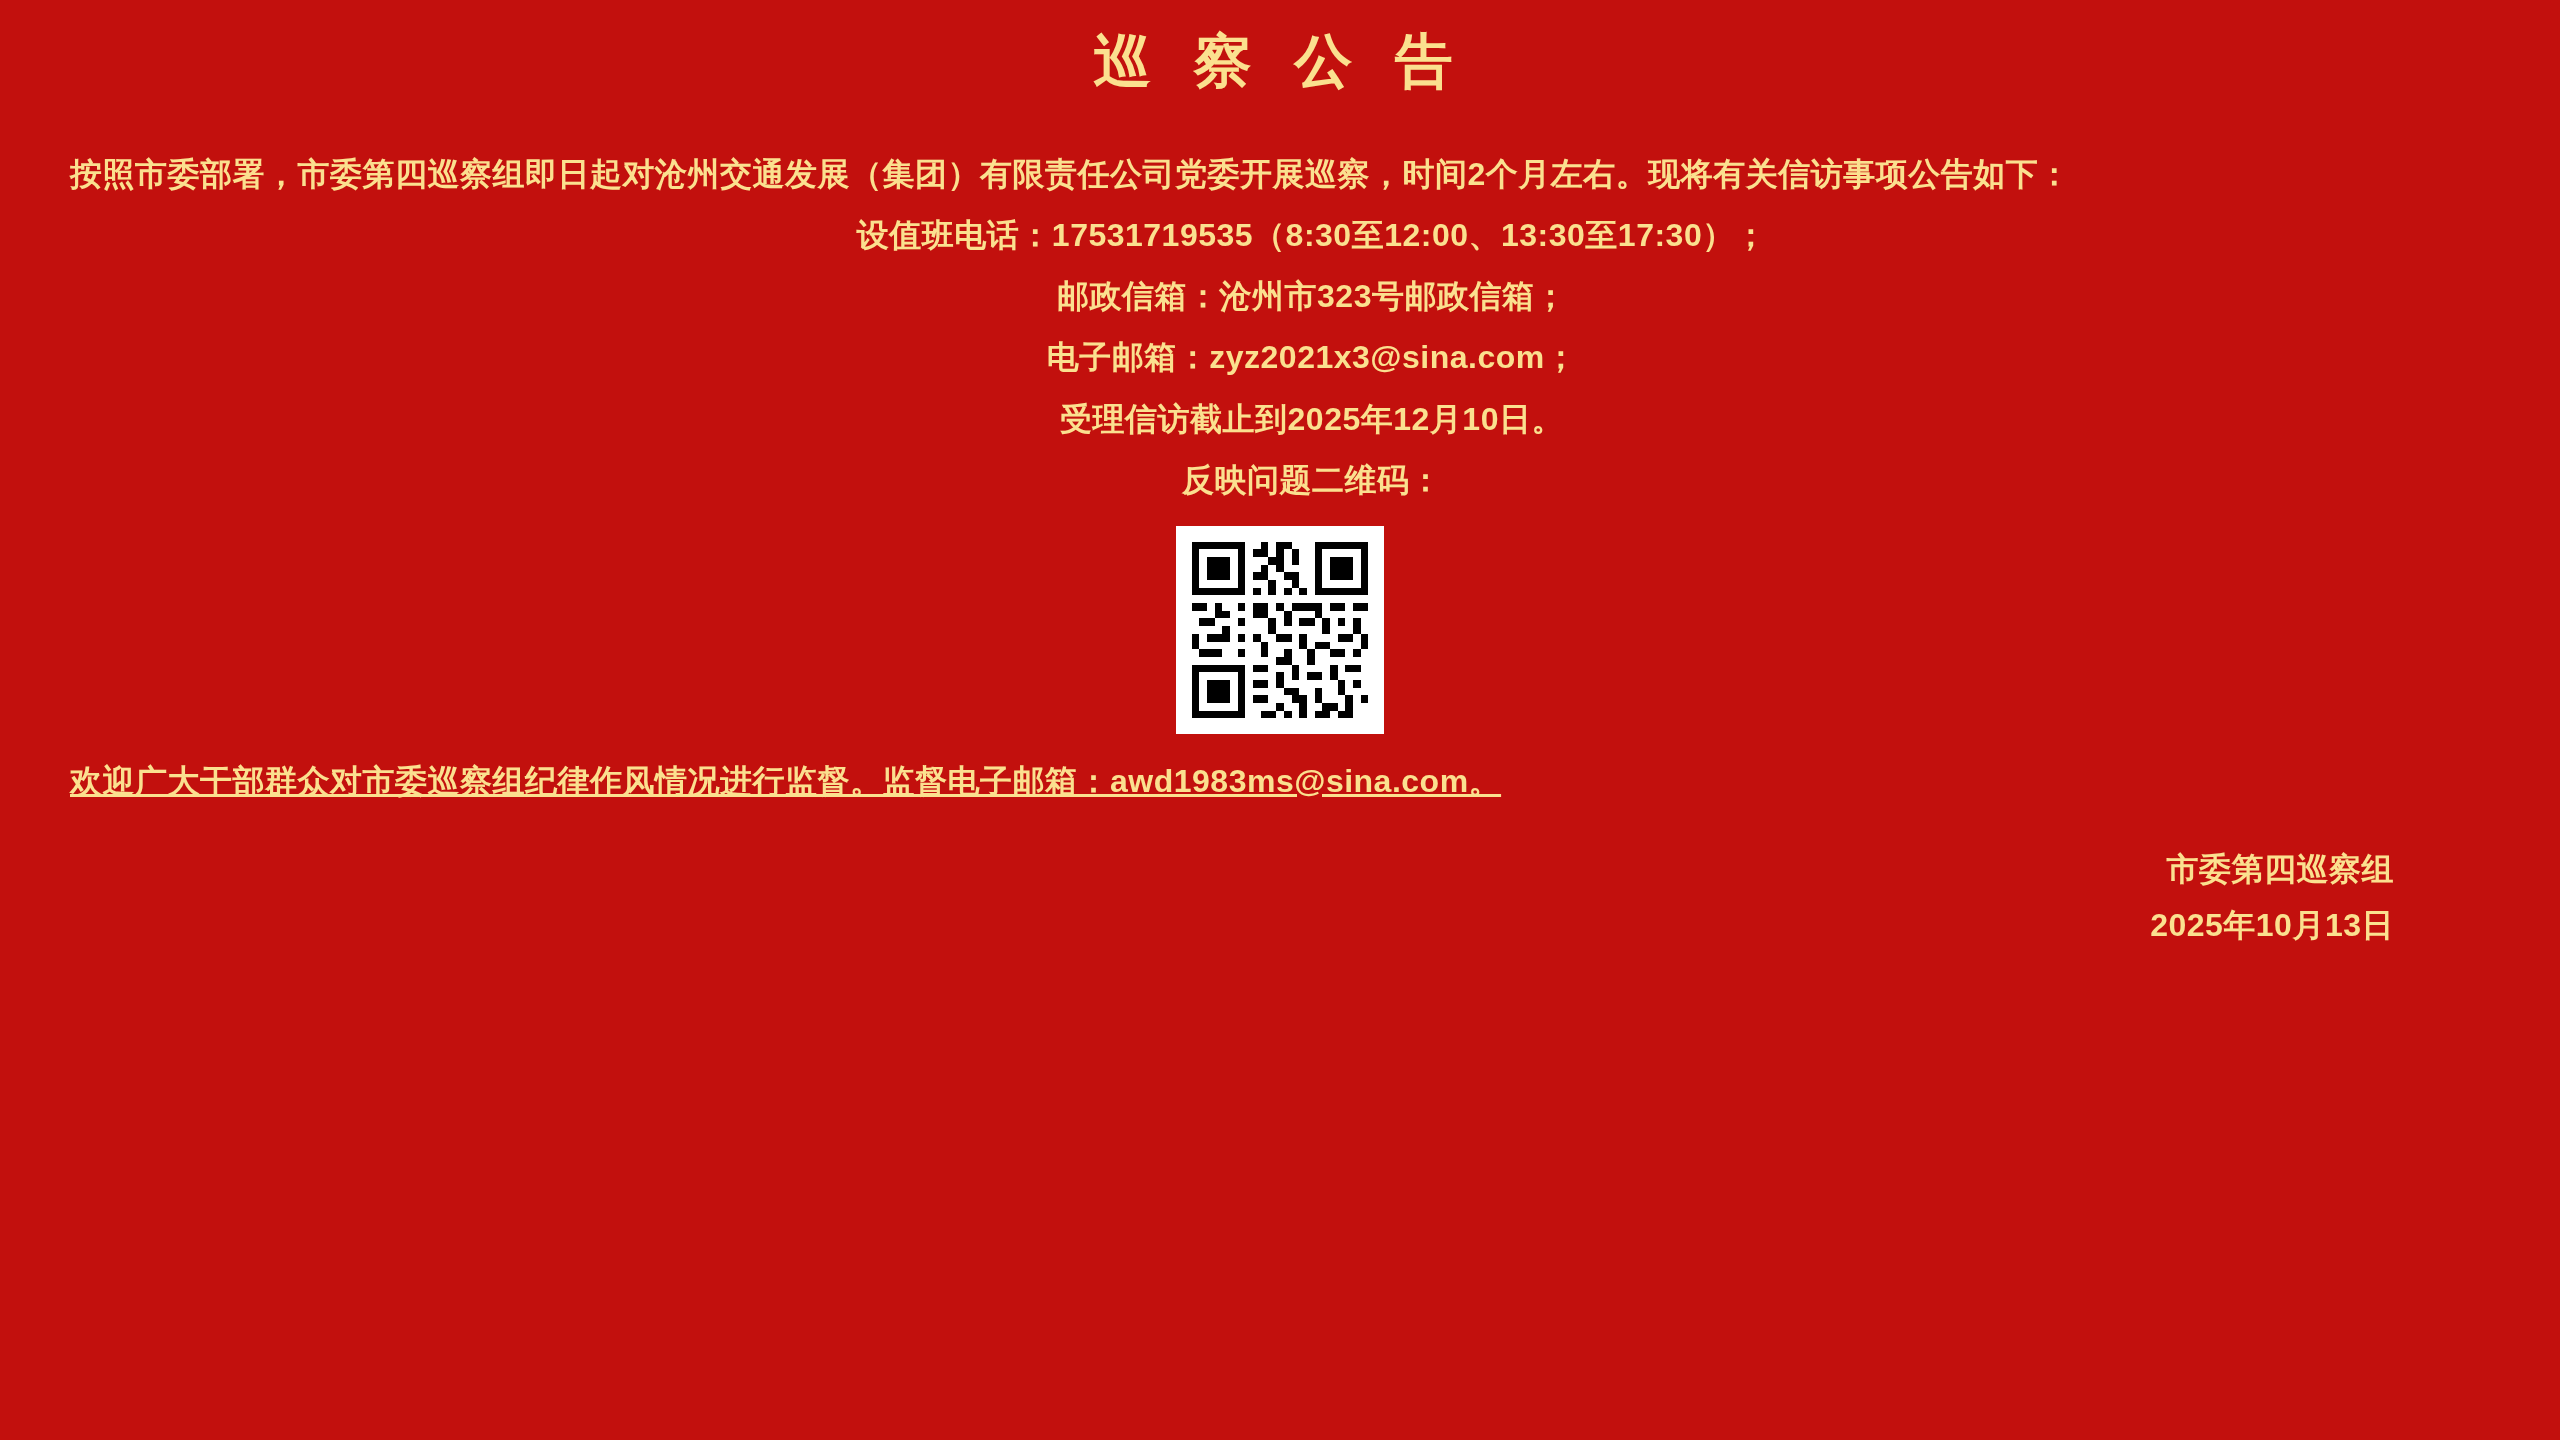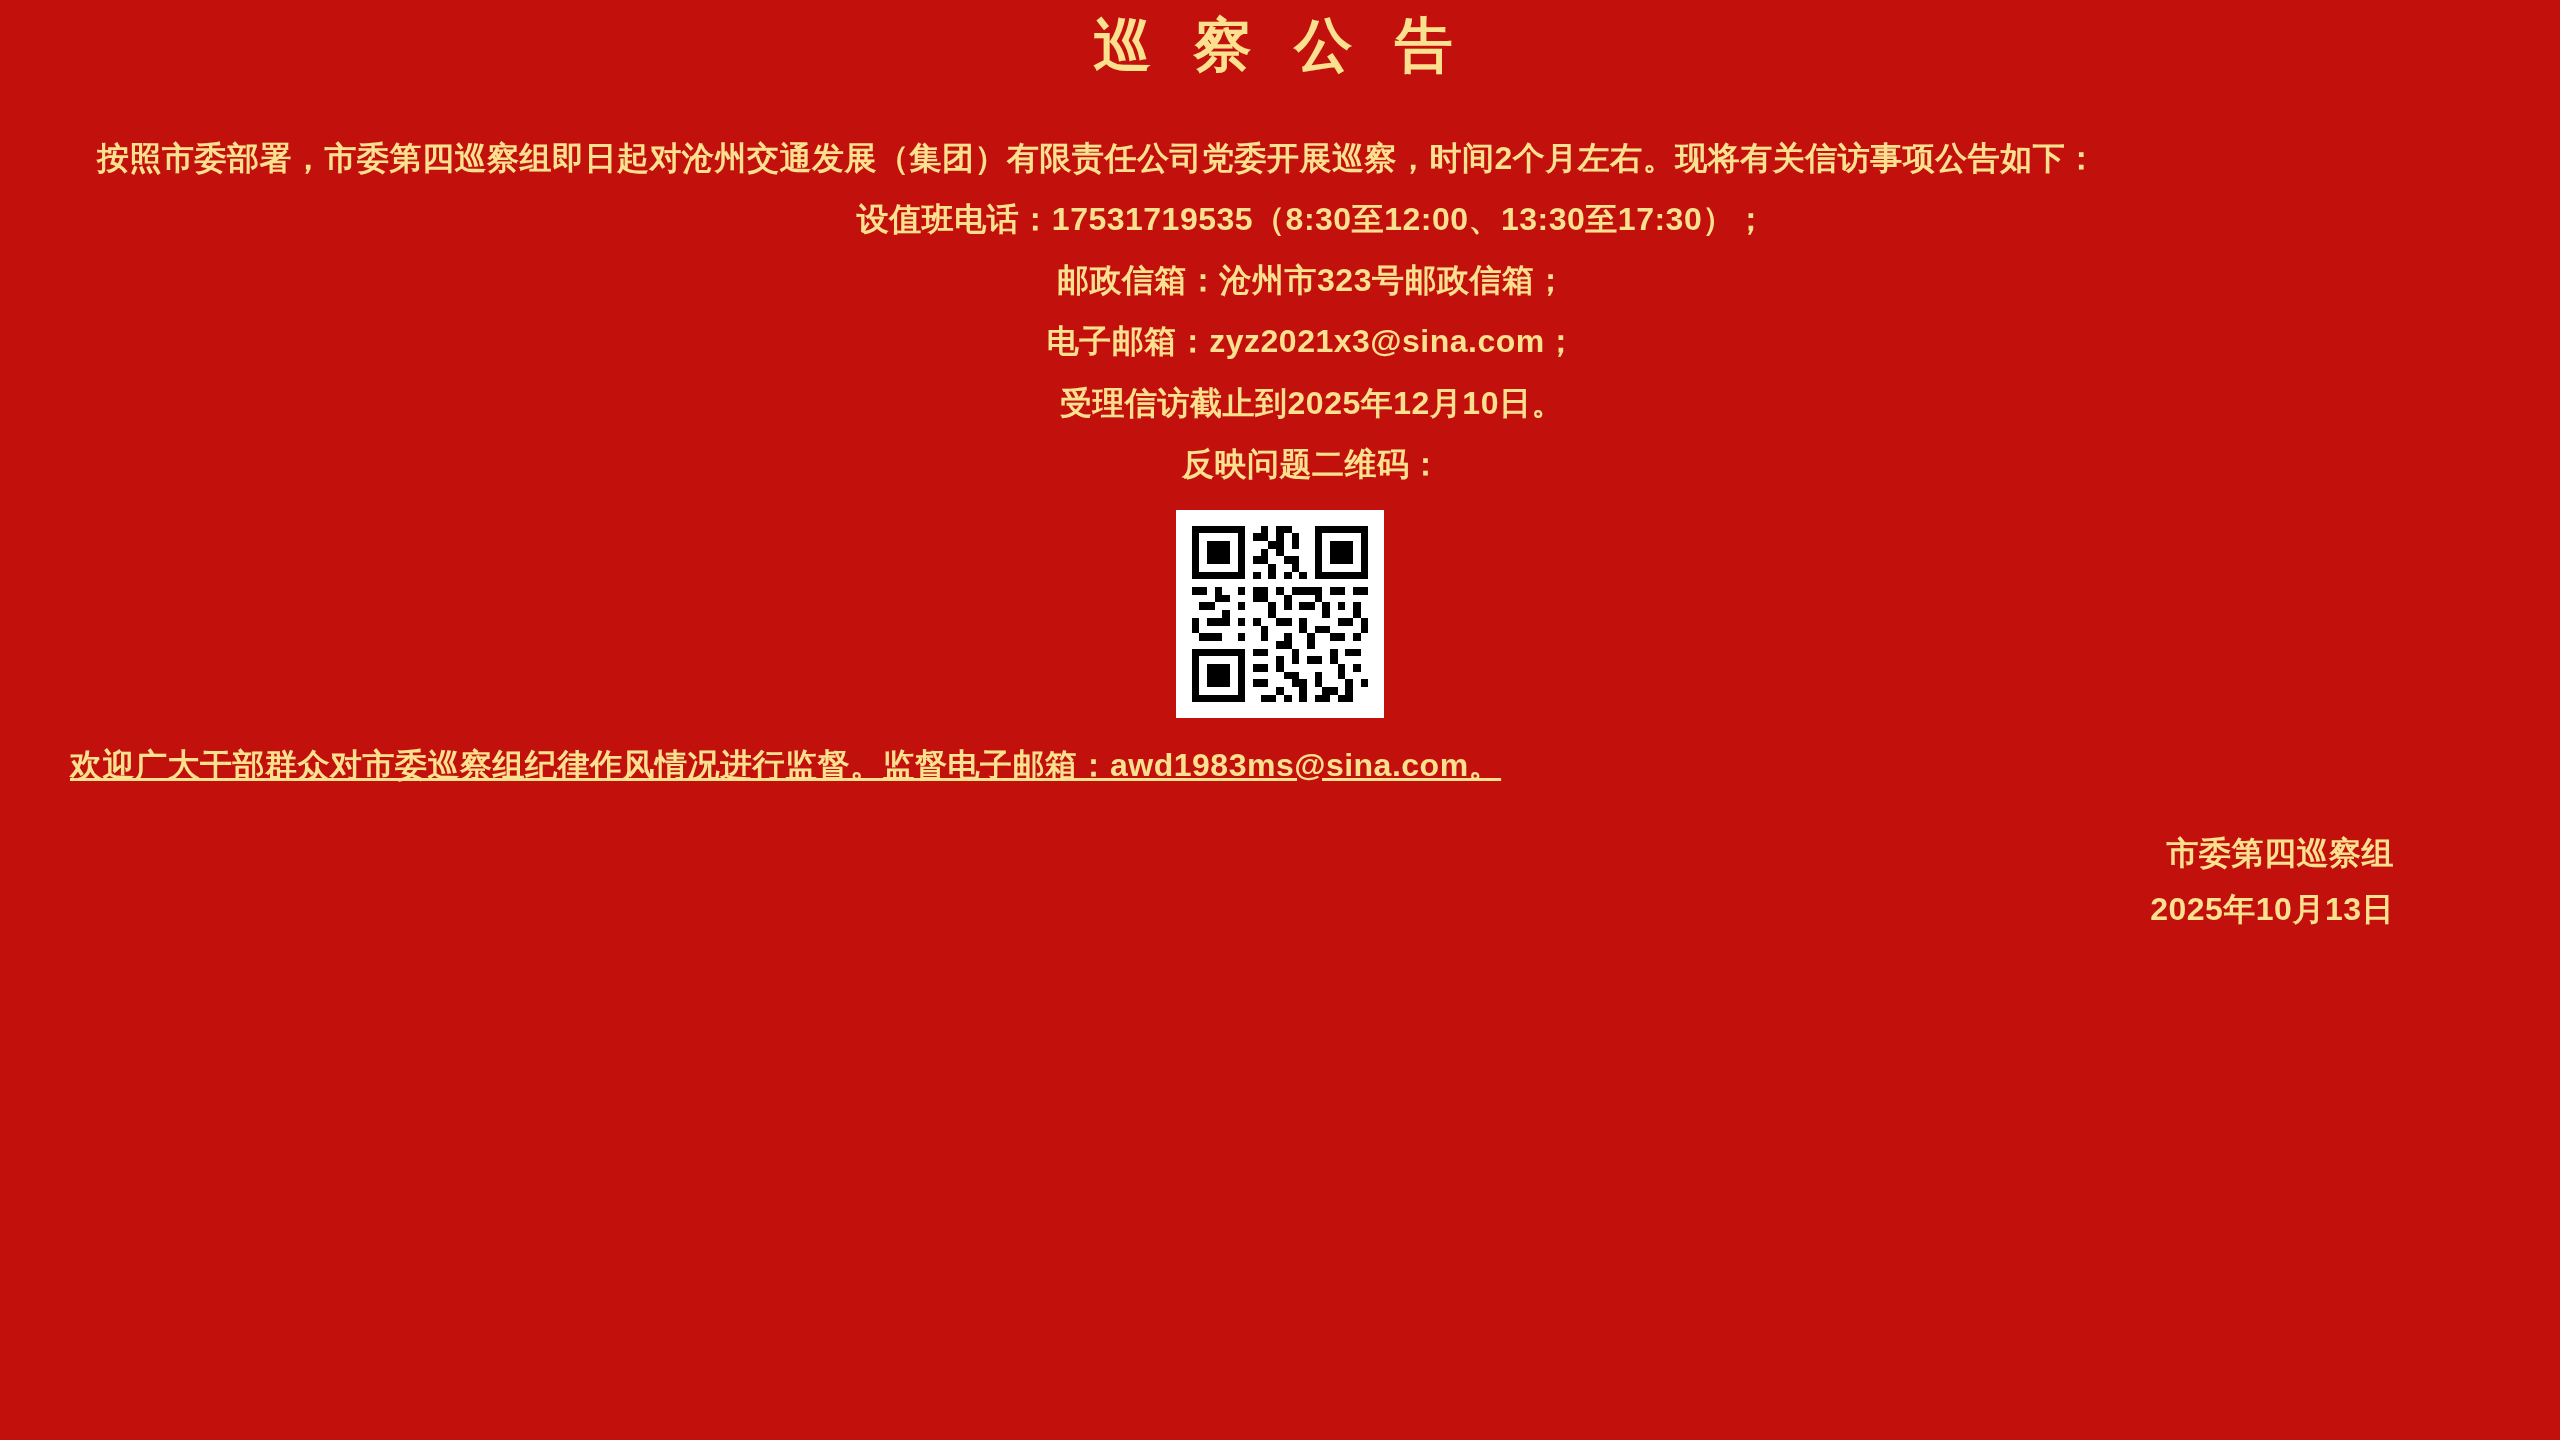--- a/index.html
+++ b/index.html
@@ -21,40 +21,39 @@
     box-sizing: border-box;
     padding: 0 0 0 0;
   }
   .title {
     text-align: center;
     font-family: "Liberation Serif", "DejaVu Serif", serif;
     font-size: 58px;
     font-weight: bold;
     letter-spacing: 14px;
     color: #fbe08f;
-    padding-top: 8px;
+    padding-top: 24px;
     line-height: 1.3;
   }
   .body-block {
     margin-top: 48px;
     padding: 0 6px 0 6px;
   }
   .para {
     font-size: 32px;
     font-weight: bold;
     line-height: 1.72;
     color: #fbe08f;
     text-align: justify;
     text-justify: inter-ideograph;
     margin: 0 0 6px 0;
     letter-spacing: 0.5px;
   }
   .indent {
     text-indent: 64px;
-    margin-left: 27px;
   }
   .line {
     font-size: 32px;
     font-weight: bold;
     line-height: 1.72;
     color: #fbe08f;
     margin: 0 0 6px 0;
     text-indent: 64px;
     letter-spacing: 0.5px;
     text-align: center;

